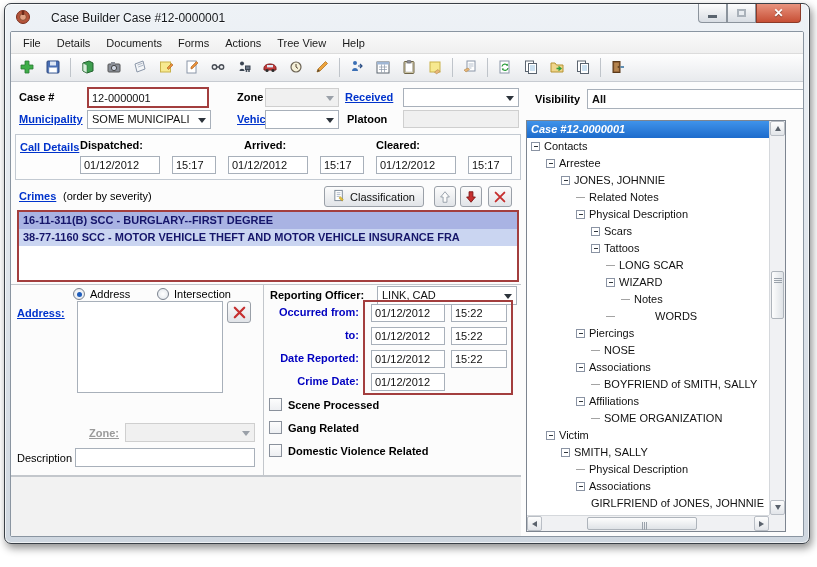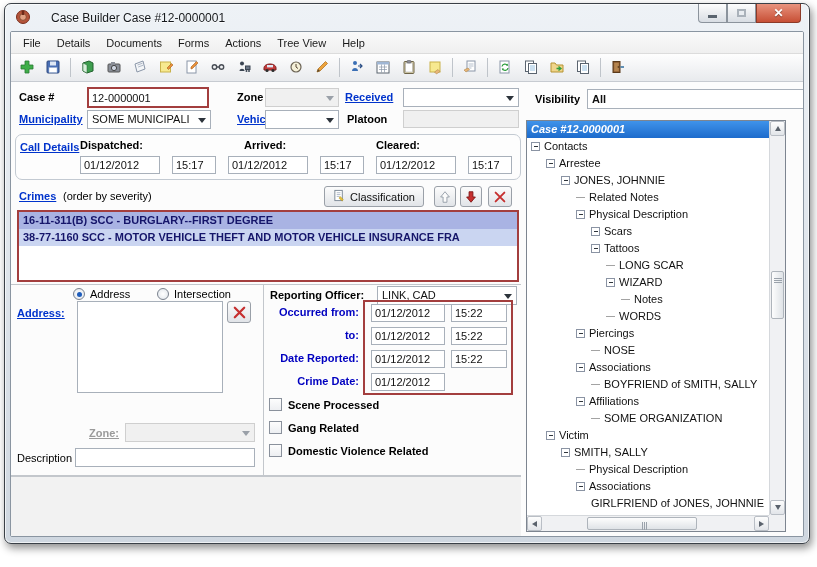--- a/index.html
+++ b/index.html
@@ -28,21 +28,21 @@
   .link{position:absolute;font-weight:bold;color:#0033CC;text-decoration:underline;white-space:nowrap}
   .link.dis{color:#9a9a9a}
   .tf{position:absolute;border:1px solid #a8b0ba;background:#fff;font:11px "Liberation Sans",sans-serif;padding:0 3px;height:18px;color:#111}
   .tf.dis{background:#f0f0f0;border-color:#cfcfcf}
   .tf.redframe{border:2px solid #A33E3E;height:21px}
   .combo{position:absolute;height:19px;border:1px solid #a8b0ba;background:#fff;line-height:17px;padding:0 18px 0 4px;white-space:nowrap;overflow:hidden}
   .combo .arr{position:absolute;right:4px;top:7px;width:0;height:0;border:4px solid transparent;border-top:5px solid #2c333b}
   .combo.dis{background:#f0f0f0;border-color:#cfcfcf}
   .combo.dis .arr{border-top-color:#9aa0a8}
   .combo.b{font-weight:bold}
-  .groupbox{position:absolute;border:1px solid #c3cad2;border-radius:7px;background:#fdfdfd}
+  .groupbox{position:absolute;border:1px solid #c3cad2;border-radius:0;background:#fdfdfd}
   .btn{position:absolute;border:1px solid #9aa0a8;border-radius:3px;background:linear-gradient(#fcfcfc,#e1e4e8);display:flex;align-items:center;justify-content:center;gap:4px}
   .crimes-list{position:absolute;border:2px solid #A33E3E;background:#fff;overflow:hidden}
   .crime-row{height:17px;line-height:17px;padding-left:4px;font-weight:bold;color:#15156A;white-space:nowrap;overflow:hidden}
   .crime-row.sel{background:#A9B3E3}
   .crime-row.alt{background:#CAD5F1}
   .hline{position:absolute;height:1px;background:#c3c7cc}
   .vline{position:absolute;width:1px;background:#c3c7cc}
   .radio{position:absolute;width:12px;height:12px;border-radius:50%;border:1px solid #7a828e;background:radial-gradient(#fff,#dfe4ea)}
   .radio.on::after{content:"";position:absolute;left:2.5px;top:2.5px;width:5px;height:5px;border-radius:50%;background:#1f5dbb}
   .cbox{position:absolute;width:13px;height:13px;border:1px solid #8a919c;background:linear-gradient(#fdfdfd,#edeff2)}
@@ -423,21 +423,21 @@
               <span>LONG SCAR</span>
             </div>
             <div class="tree-row" style="padding-left: 79px;">
               <span class="tbox"></span>
               <span>WIZARD</span>
             </div>
             <div class="tree-row" style="padding-left: 94px;">
               <span class="tdash"></span>
               <span>Notes</span>
             </div>
-            <div class="tree-row" style="padding-left: 79px;">
+            <div class="tree-row" style="padding-left: 79px; gap: 36px;">
               <span class="tdash"></span>
               <span>WORDS</span>
             </div>
             <div class="tree-row" style="padding-left: 49px;">
               <span class="tbox"></span>
               <span>Piercings</span>
             </div>
             <div class="tree-row" style="padding-left: 64px;">
               <span class="tdash"></span>
               <span>NOSE</span>

